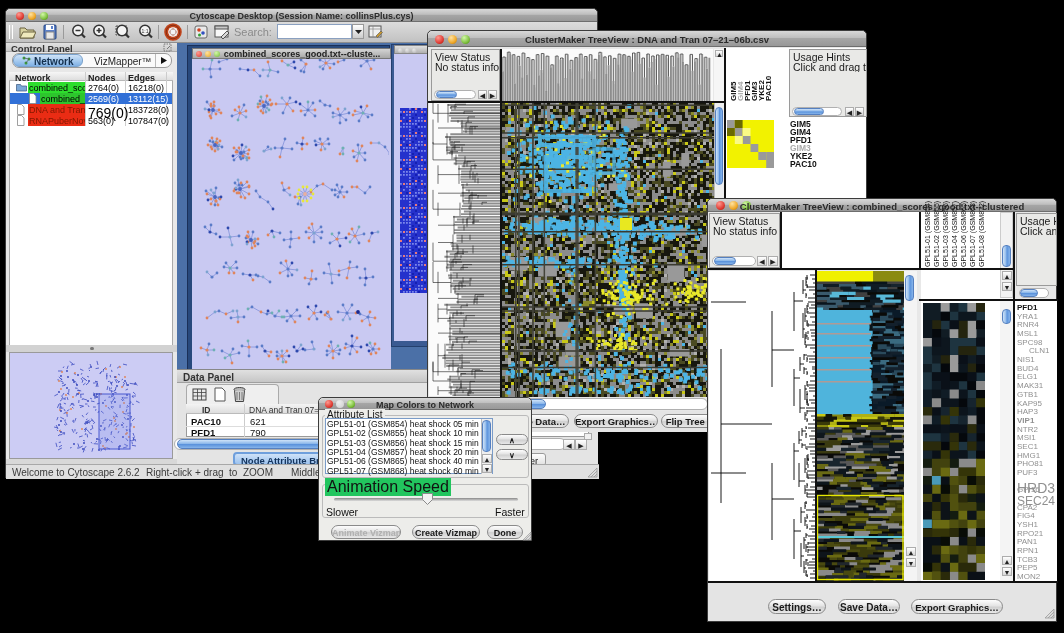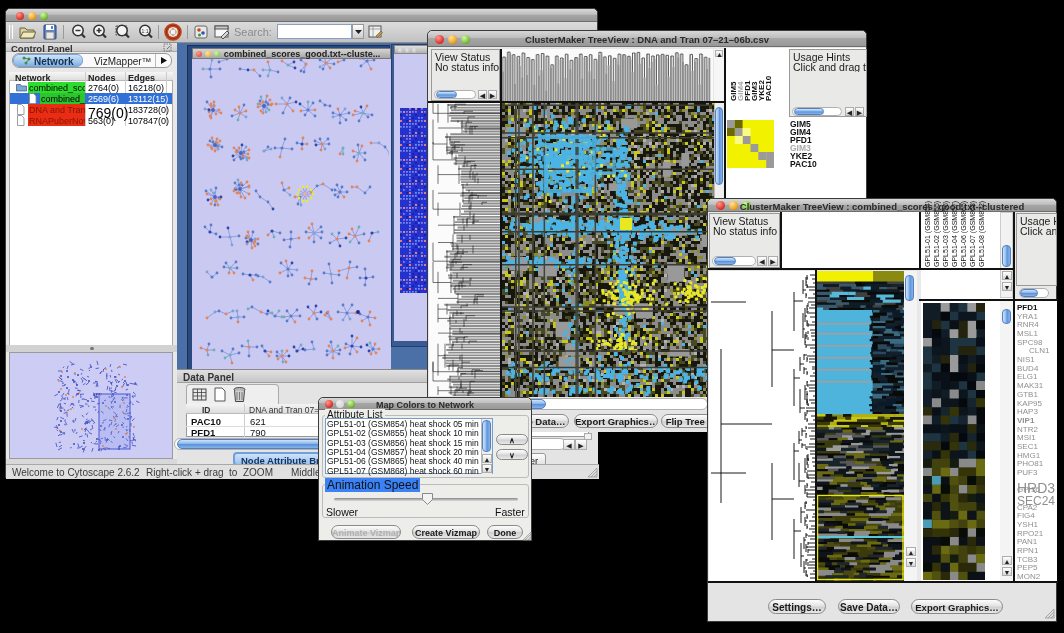--- a/index.html
+++ b/index.html
@@ -22,20 +22,21 @@
   border:1px solid #8a8a8a;border-radius:9px;text-align:center;font-weight:bold;color:#1a1a1a}
 .vlabel{position:absolute;transform:rotate(-90deg);transform-origin:left bottom;
   white-space:nowrap;font-weight:bold}
 .blkline{position:absolute;background:#111}
 </style></head><body>
 <div class="win" style="left:5px;top:8px;width:593px;height:470px;border-radius:5px 5px 0 0;border:1px solid #3c3c3c">
     <div class="titlebar" style="height:13px"></div>
     <div class="tl" style="left:10px;top:3px;width:8px;height:8px;background:radial-gradient(circle at 35% 30%,#ff9990,#e03c34 60%,#a01508)"></div>
     <div class="tl" style="left:22px;top:3px;width:8px;height:8px;background:radial-gradient(circle at 35% 30%,#ffe2a0,#efa829 60%,#b06e00)"></div>
     <div class="tl" style="left:34px;top:3px;width:8px;height:8px;background:radial-gradient(circle at 35% 30%,#d2f8a8,#7fc140 60%,#3e7a00)"></div>
+    <div class="titletext" style="top:2px;font-size:9px">Cytoscape Desktop (Session Name: collinsPlus.cys)</div>
     <div class="abs" style="left:0;top:13px;width:100%;height:21px;background:linear-gradient(#dcdcdc,#c2c2c2);border-bottom:1px solid #8e8e8e"></div>
     <div class="abs" style="left:3px;top:16px;width:1px;height:14px;background:#999;border-left:1px solid #fff"></div>
     <div class="abs" style="left:6px;top:16px;width:1px;height:14px;background:#999;border-left:1px solid #fff"></div>
     <svg class="abs" style="left:12px;top:14px" width="18" height="18" viewBox="0 0 18 18">
       <path d="M2 5 h5 l2 2 h7 v8 H2z" fill="#d8d2a0" stroke="#6b6340"></path>
       <path d="M2 15 l3 -6 h13 l-3 6z" fill="#efe9bc" stroke="#6b6340"></path>
     </svg>
     <svg class="abs" style="left:35px;top:14px" width="18" height="18" viewBox="0 0 18 18">
       <rect x="3" y="2" width="12" height="14" rx="1" fill="#5b80c8" stroke="#23427e"></rect>
       <rect x="5" y="2" width="8" height="5" fill="#fff"></rect>
@@ -1087,21 +1088,21 @@
     <div class="abs" style="left:8px;top:48.9px;font-size:8.5px;color:#111;white-space:nowrap;width:160px;overflow:hidden">GPL51-04 (GSM857) heat shock 20 min</div>
     <div class="abs" style="left:8px;top:58.2px;font-size:8.5px;color:#111;white-space:nowrap;width:160px;overflow:hidden">GPL51-06 (GSM865) heat shock 40 min</div>
     <div class="abs" style="left:8px;top:67.5px;font-size:8.5px;color:#111;white-space:nowrap;width:160px;overflow:hidden">GPL51-07 (GSM868) heat shock 60 min</div>
     <div class="abs" style="left:162px;top:21px;width:11px;height:55px;background:#eee;border-left:1px solid #bbb"></div>
     <div class="aquathumb v" style="left:163px;top:22px;width:9px;height:32px;border-radius:4px"></div>
     <div class="sbtn" style="left:163px;top:56px;width:10px;height:9px;line-height:9px">▲</div>
     <div class="sbtn" style="left:163px;top:66px;width:10px;height:9px;line-height:9px">▼</div>
     <div class="pill" style="left:177px;top:36px;width:32px;height:11px;line-height:11px;font-size:8px">∧</div>
     <div class="pill" style="left:177px;top:51px;width:32px;height:11px;line-height:11px;font-size:8px">∨</div>
     <div class="abs" style="left:3px;top:86px;width:207px;height:34px;border:1px solid #bbb;border-radius:3px"></div>
-    <div class="abs" style="left:6px;top:80px;font-size:12px;color:#111;background:#3b82f6;padding:0 2px">Animation Speed</div>
+    <div class="abs" style="left:6px;top:80px;font-size:16px;color:#111;background:#22c55e;padding:0 2px">Animation Speed</div>
     <div class="abs" style="left:15px;top:100px;width:184px;height:3px;background:linear-gradient(#888,#ddd);border-radius:2px"></div>
     <svg class="abs" style="left:102px;top:94px" width="13" height="14">
       <path d="M1.5 1.5h10v6l-5 5 -5 -5z" fill="#f2f2f2" stroke="#8a8a8a"></path>
     </svg>
     <div class="abs" style="left:7px;top:108px;font-size:10.5px;color:#111">Slower</div>
     <div class="abs" style="left:176px;top:108px;font-size:10.5px;color:#111">Faster</div>
     <div class="pill" style="left:12px;top:127px;width:70px;height:14px;line-height:14px;font-size:9px;color:#b0b0b0">Animate Vizmap</div>
     <div class="pill" style="left:93px;top:127px;width:68px;height:14px;line-height:14px;font-size:9px">Create Vizmap</div>
     <div class="pill" style="left:168px;top:127px;width:36px;height:14px;line-height:14px;font-size:9px">Done</div>
     <svg class="abs" style="left:203px;top:133px" width="10" height="10">

